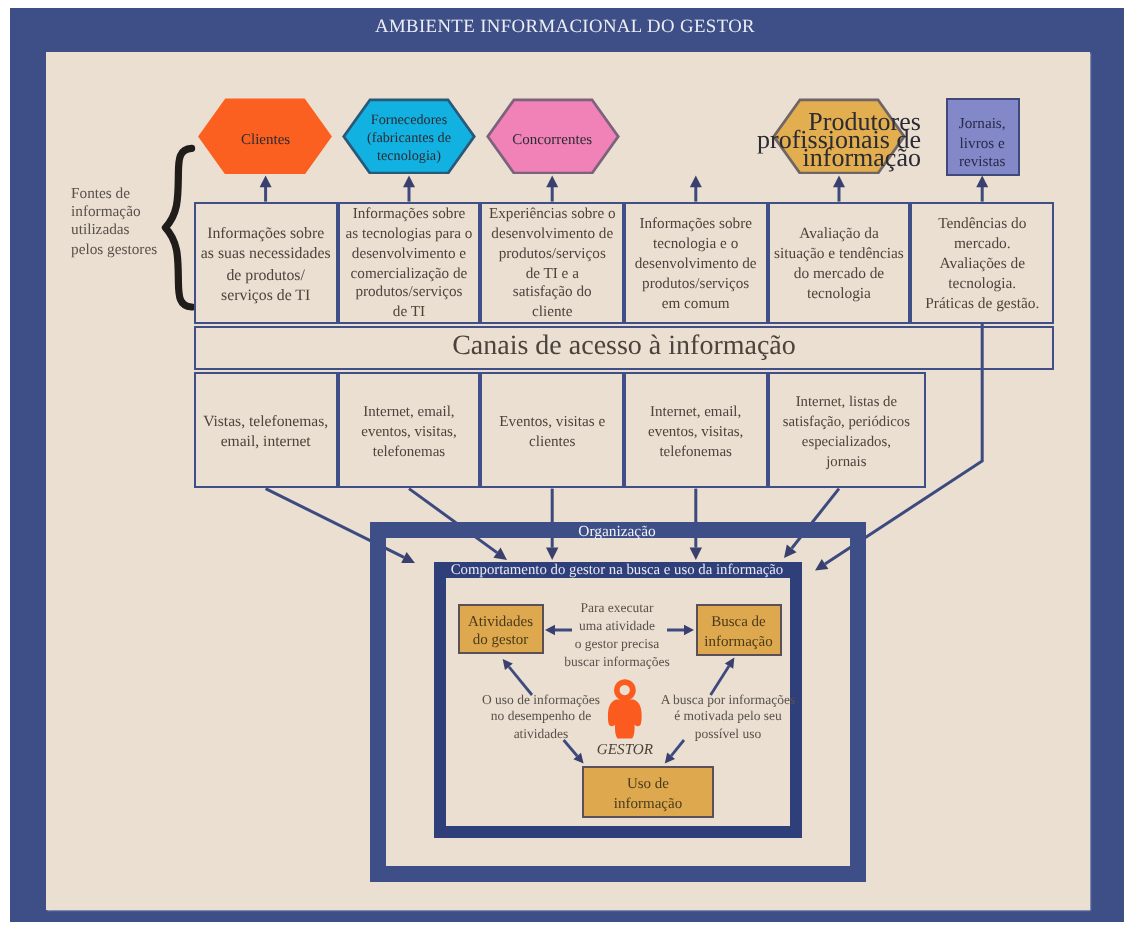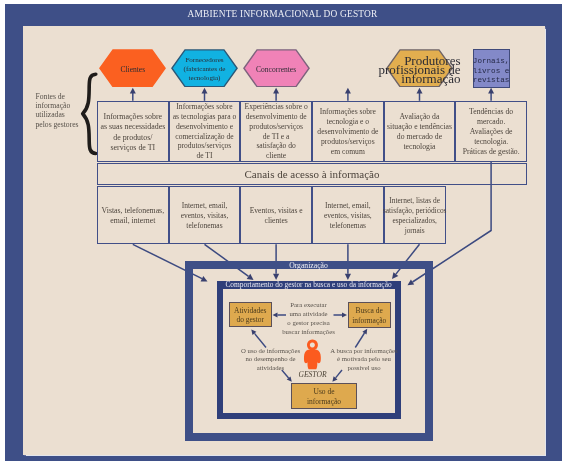--- a/index.html
+++ b/index.html
@@ -12,21 +12,21 @@
          color:#eceef4;font-size:9.4px;letter-spacing:0.2px;
          display:flex;align-items:center;justify-content:center;}
   .abs{position:absolute;box-sizing:border-box;}
   .ln{display:block;white-space:nowrap;}
   svg.overlay{position:absolute;left:0;top:0;width:564px;height:463px;pointer-events:none;}
 
   .hex{position:absolute;display:flex;align-items:center;justify-content:center;
        text-align:center;line-height:9px;color:#2b2b33;padding-top:2.5px;box-sizing:border-box;}
   .hex .txt{position:relative;z-index:2;}
   .srcbox{position:absolute;display:flex;align-items:center;justify-content:center;
-       line-height:9.6px;color:#262a48;padding-top:6px;box-sizing:border-box;font-family:Liberation Mono, monospace;}
+       text-align:center;line-height:9.6px;color:#262a48;padding-top:6px;box-sizing:border-box;}
 
   .cell{position:absolute;box-sizing:border-box;border:1px solid #414f88;
         display:flex;align-items:center;justify-content:center;text-align:center;color:#4c443c;}
   .band{position:absolute;box-sizing:border-box;border:1px solid #414f88;
         display:flex;align-items:center;justify-content:center;color:#4c443c;}
 
   #orgbox{position:absolute;box-sizing:border-box;border:8.5px solid #3E4F87;background:transparent;}
   #orglabel{position:absolute;color:#f2f2f6;text-align:center;font-size:7.7px;line-height:9.3px;}
   #behbox{position:absolute;box-sizing:border-box;border:6.2px solid #2f3f7a;border-top-width:8px;background:transparent;}
   #behtitle{position:absolute;color:#e9e9f2;text-align:center;font-size:7.4px;line-height:8px;}
@@ -232,21 +232,21 @@
   </div>
   <div class="cell" style="left:455.3px;top:100.5px;width:71.7px;height:61.0px;font-size:7.7px;line-height:10.0px;padding-top:1.0px;">
     <div>
         <span class="ln">Tendências do</span>
         <span class="ln">mercado.</span>
         <span class="ln">Avaliações de</span>
         <span class="ln">tecnologia.</span>
         <span class="ln">Práticas de gestão.</span>
       </div>
   </div>
-  <div class="band" style="left:97.0px;top:163.0px;width:430.0px;height:21.8px;font-size:11px;">
+  <div class="band" style="left:97.0px;top:163.0px;width:430.0px;height:21.8px;font-size:14px;">
     <span>Canais de acesso à informação</span>
   </div>
   <div class="cell" style="left:97.0px;top:185.8px;width:71.7px;height:58.5px;font-size:7.8px;line-height:10.2px;padding-top:2.5px;">
     <div>
         <span class="ln">Vistas, telefonemas,</span>
         <span class="ln">email, internet</span>
       </div>
   </div>
   <div class="cell" style="left:168.7px;top:185.8px;width:71.6px;height:58.5px;font-size:7.5px;line-height:9.9px;padding-top:2.0px;">
     <div>
@@ -261,21 +261,21 @@
         <span class="ln">clientes</span>
       </div>
   </div>
   <div class="cell" style="left:312.0px;top:185.8px;width:71.7px;height:58.5px;font-size:7.5px;line-height:9.9px;padding-top:2.0px;">
     <div>
         <span class="ln">Internet, email,</span>
         <span class="ln">eventos, visitas,</span>
         <span class="ln">telefonemas</span>
       </div>
   </div>
-  <div class="cell" style="left:383.7px;top:185.8px;width:62px;height:58.5px;font-size:7.4px;line-height:9.8px;padding-top:2.0px;">
+  <div class="cell" style="left:383.7px;top:185.8px;width:79px;height:58.5px;font-size:7.4px;line-height:9.8px;padding-top:2.0px;">
     <div>
         <span class="ln">Internet, listas de</span>
         <span class="ln">satisfação, periódicos</span>
         <span class="ln">especializados,</span>
         <span class="ln">jornais</span>
       </div>
   </div>
   <div id="orgbox" style="left:184.5px;top:260.5px;width:248.0px;height:180.5px;"></div>
   <div id="orglabel" style="left:184.5px;top:261.1px;width:248.0px;">Organização</div>
   <div id="behbox" style="left:216.5px;top:281.0px;width:184.0px;height:137.5px;"></div>

